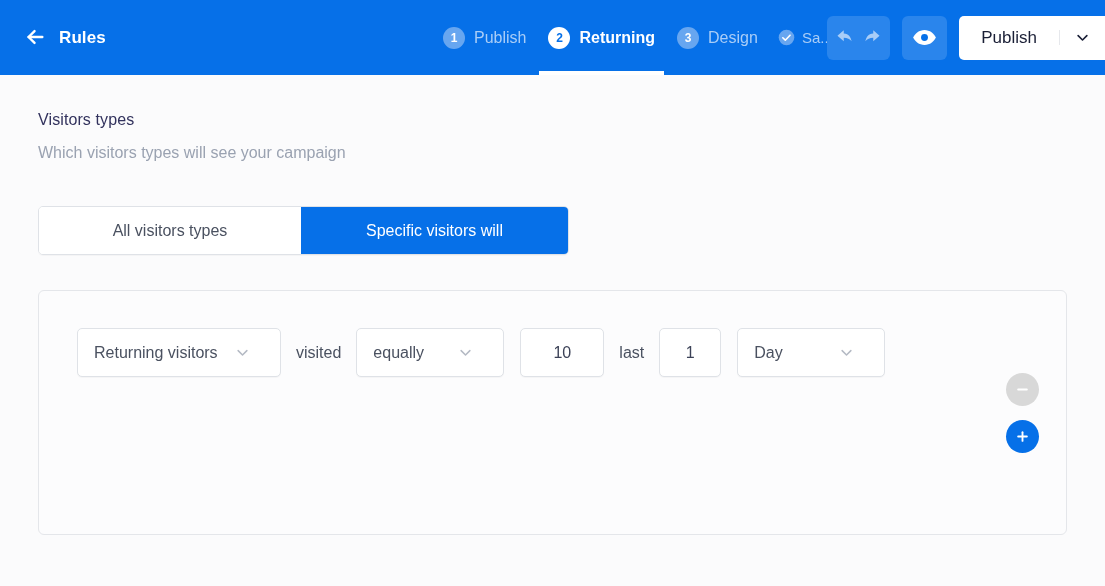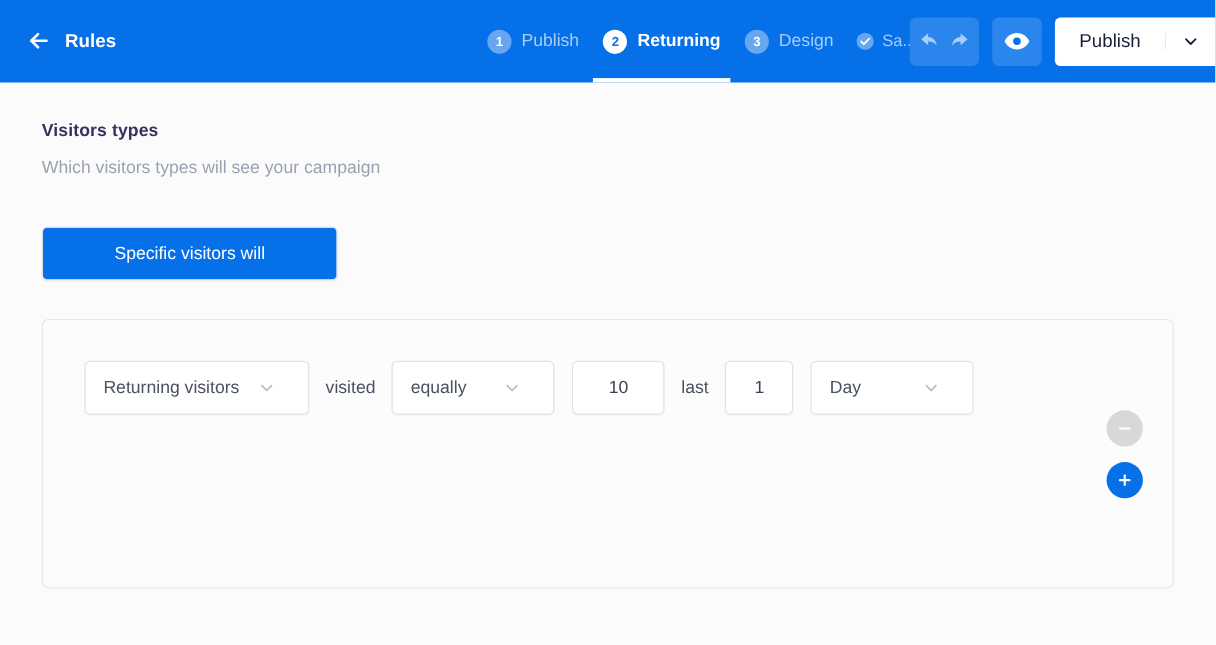--- a/index.html
+++ b/index.html
@@ -182,21 +182,21 @@
     cursor: pointer;
   }
   .caret-dark { width: 15px; height: 15px; display:block; }
 
   
   .main {
     padding: 36px 38px 0 38px;
   }
   .section-title {
     font-size: 16px;
-    font-weight: bold;
+    font-weight: normal;
     color: #32325d;
     letter-spacing: .1px;
   }
   .section-sub {
     margin-top: 15px;
     font-size: 16px;
     color: #9aa2b1;
   }
 
   
@@ -389,20 +389,21 @@
     </div>
   </div>
 </div>
 
 <div class="main">
 
   <div class="section-title">Visitors types</div>
   <div class="section-sub">Which visitors types will see your campaign</div>
 
   <div class="segmented">
+    <div class="seg seg-a">All visitors types</div>
     <div class="seg seg-b active">Specific visitors will</div>
   </div>
 
   <div class="panel">
 
 
     <div class="rule-row">
 
       <div class="field select sel-visitor">
         <span class="fv">Returning visitors</span>

